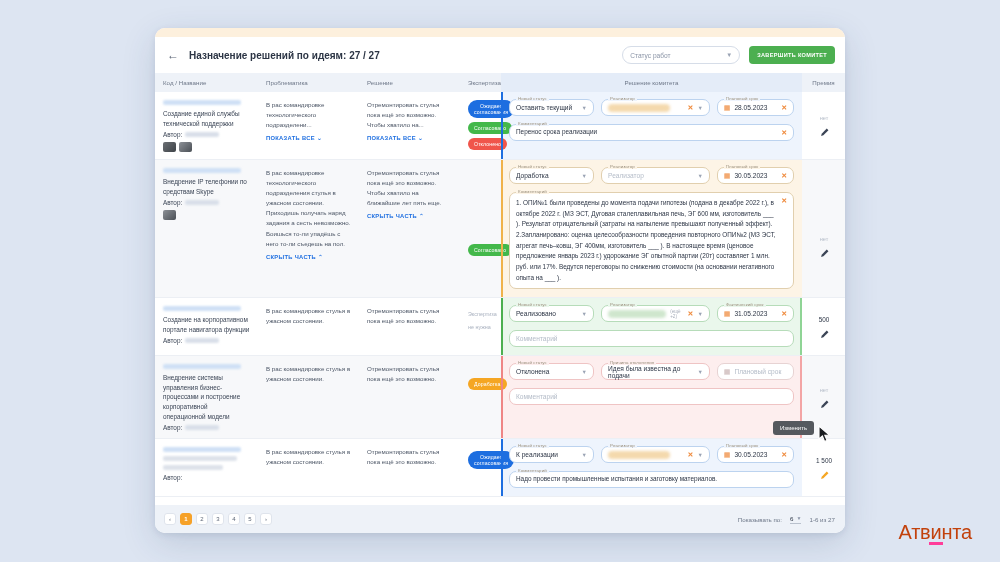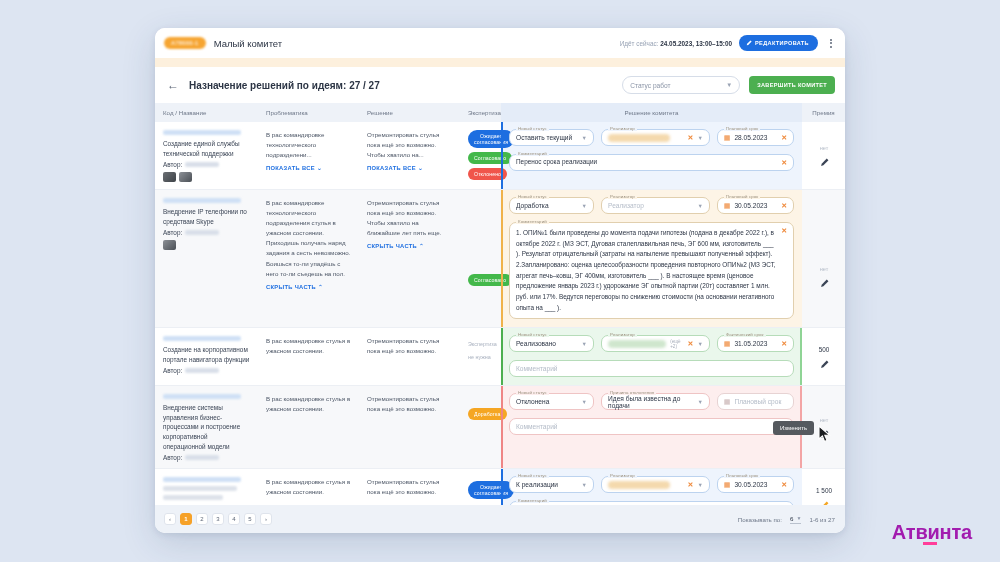--- a/index.html
+++ b/index.html
@@ -178,49 +178,29 @@
     border: 1px solid #dfe4ec; display: flex; align-items: center;
     justify-content: center; font-size: 6px; color: #5d6777; cursor: pointer;
   }
   .pg.active { background: #f6a128; border-color: #f6a128; color: #fff; font-weight: 700; }
   .pager-right { margin-left: auto; display: flex; align-items: center; gap: 8px; font-size: 6.2px; color: #6e7889; }
   .perpage { display: flex; align-items: center; gap: 3px; border-bottom: 1px solid #b9c1cd; padding-bottom: 1px; cursor: pointer; color: #2c3545; }
   .perpage .chev { font-size: 5px; color: #8a94a6; }
 
   
   .logo { position: absolute; right: 28px; bottom: 18px; display: flex; flex-direction: column; align-items: flex-start; }
-  .logo-text { font-size: 20px; font-weight: 700; color: #a21caf; letter-spacing: -.2px; position: relative; }
+  .logo-text { font-size: 20px; font-weight: 400; color: #c2410c; letter-spacing: -.2px; position: relative; }
   .logo-underline { position: absolute; left: 31px; bottom: -1px; width: 14px; height: 3px; background: #ff3d9a; }
 </style>
 </head>
 <body>
 
 <div class="screen">
   <div class="window">
 
-    <div class="topbar">
-      <span class="code-pill">A78666-1</span>
-      <span class="win-title">Малый комитет</span>
-      <div class="topbar-right">
-        <span class="now-label">
-          <span>Идёт сейчас:</span> <b>24.05.2023, 13:00–15:00</b>
-        </span>
-        <button class="btn-edit">
-          <svg width="6" height="6" viewBox="0 0 16 16">
-              <path d="M12 1l3 3-9 9-4 1 1-4z" fill="#fff"></path>
-            </svg>
-          <span>РЕДАКТИРОВАТЬ</span>
-        </button>
-        <span class="kebab">
-            <i></i>
-            <i></i>
-            <i></i>
-          </span>
-      </div>
-    </div>
 
     <div class="strip"></div>
 
     <div class="pagehead">
       <span class="back-arrow">←</span>
       <span class="page-title">Назначение решений по идеям: 27 / 27</span>
       <div class="head-right">
         <div class="select-status">
           <span>Статус работ</span>
           <span class="chev">▼</span>

